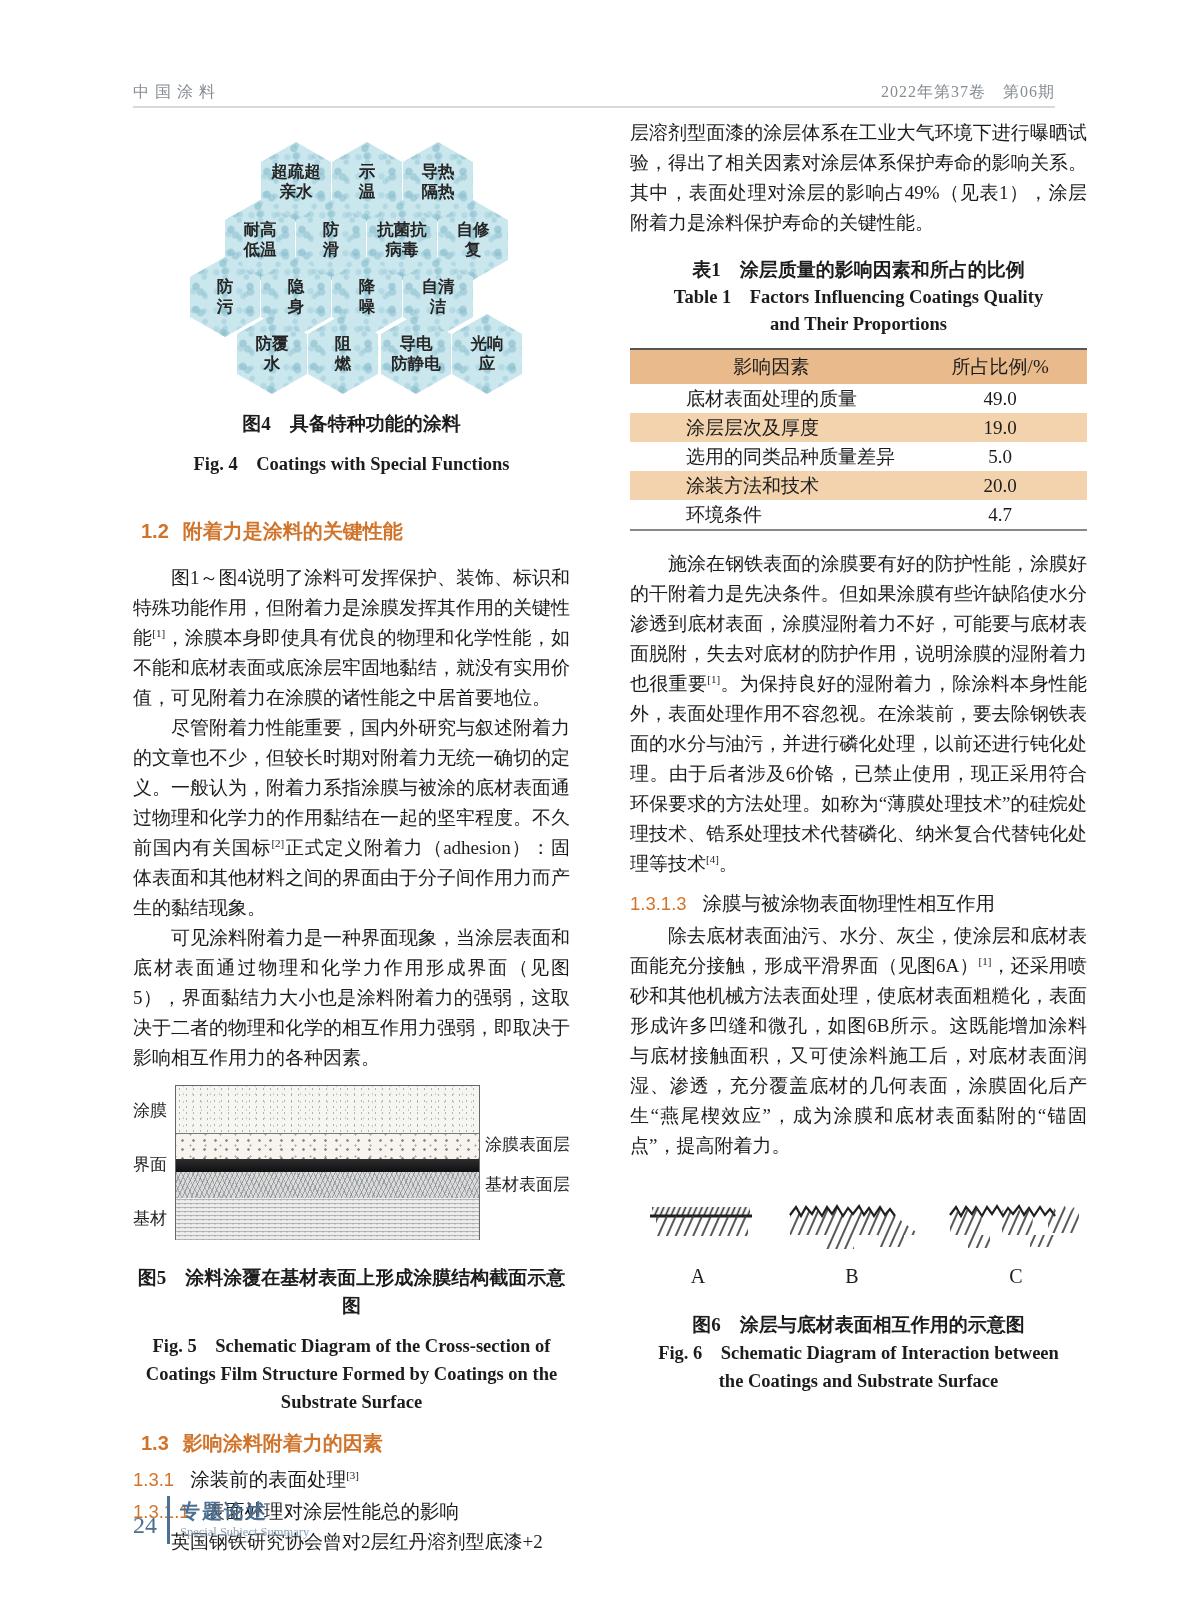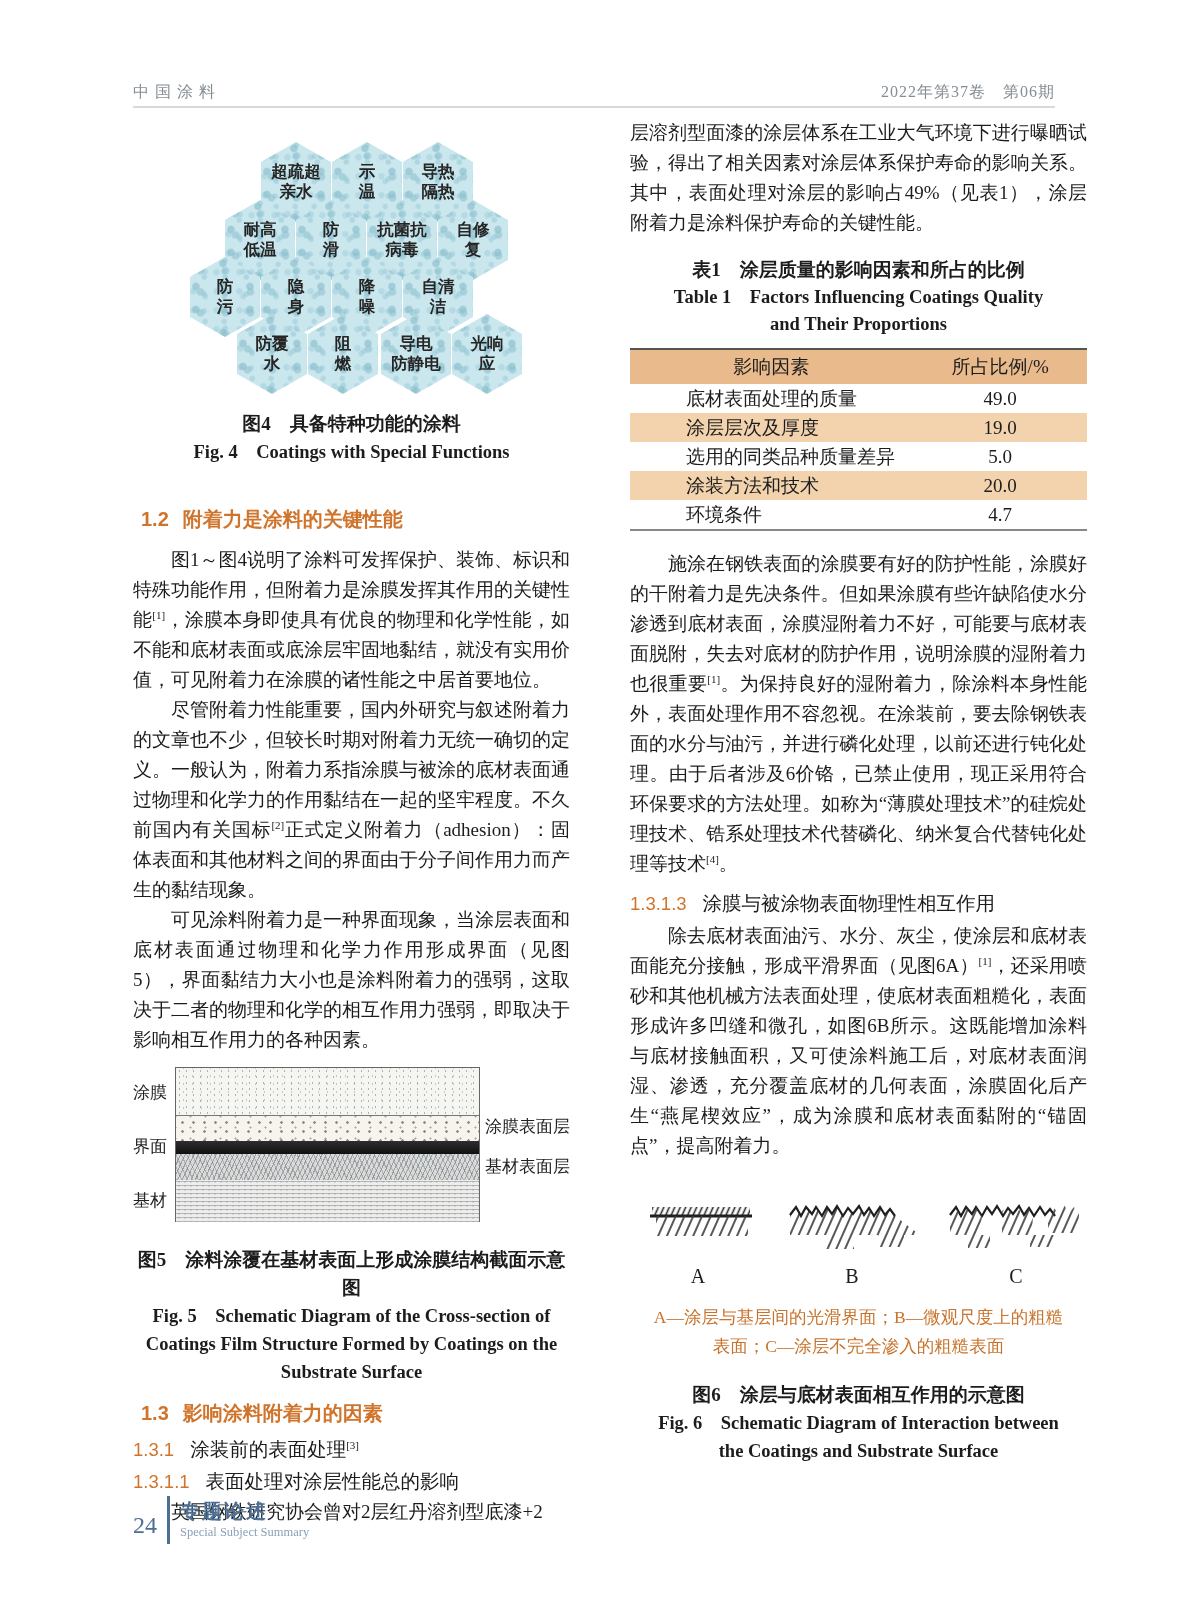--- a/index.html
+++ b/index.html
@@ -32,21 +32,21 @@
          radial-gradient(circle at 68% 18%, rgba(150,200,214,.55) 0 2px, transparent 3.5px),
          radial-gradient(circle at 42% 66%, rgba(138,190,205,.55) 0 3px, transparent 4.5px),
          radial-gradient(circle at 80% 58%, rgba(150,200,214,.5) 0 2px, transparent 3.5px),
          radial-gradient(circle at 15% 80%, rgba(160,205,218,.5) 0 2.5px, transparent 4px);
        background-size:27px 23px,21px 17px,25px 21px,19px 25px,23px 19px;
        display:flex;align-items:center;justify-content:center;}
   .hex span{white-space:pre-line;text-align:center;font-size:16.5px;font-weight:600;
             line-height:1.2;color:#252525;}
   
   .cap-zh{font-size:19px;font-weight:bold;text-align:center;margin:0;line-height:28px;}
-  .cap-en{font-size:18.5px;font-weight:bold;text-align:center;margin:0;line-height:28px;}
+  .cap-en{font-size:18.5px;font-weight:bold;text-align:center;margin:12px;line-height:28px;}
   
   #fig5{position:relative;margin-top:12px;height:155px;}
   #f5box{position:absolute;left:42px;top:0;width:305px;height:155px;border:1px solid #666;box-sizing:border-box;}
   .f5layer{position:absolute;left:0;width:100%;}
   .f5-film{top:0;height:47px;background-color:#f5f5f2;background-image:
       radial-gradient(circle, rgba(70,70,70,.38) .6px, transparent 1.1px),
       radial-gradient(circle, rgba(95,95,95,.3) .6px, transparent 1.1px);
       background-size:7px 6px,9px 8px;background-position:0 0,3px 4px;}
   .f5-filmsurf{top:47px;height:26px;border-top:1px solid #777;box-sizing:border-box;background-color:#f7f4ee;
       background-image:
@@ -154,21 +154,21 @@
         </div>
       <div class="hex" style="left:269px;top:178px">
           <span>光响
 应</span>
         </div>
     </div>
     <p class="cap-zh" style="margin-top:16px">图4　具备特种功能的涂料</p>
     <p class="cap-en">Fig. 4　Coatings with Special Functions</p>
 
     <p class="h2" style="margin-top:40px"><span class="num">1.2</span><span>附着力是涂料的关键性能</span></p>
-    <p class="para indent" style="margin-top:12px">图1～图4说明了涂料可发挥保护、装饰、标识和特殊功能作用，但附着力是涂膜发挥其作用的关键性能<sup>[1]</sup>，涂膜本身即使具有优良的物理和化学性能，如不能和底材表面或底涂层牢固地黏结，就没有实用价值，可见附着力在涂膜的诸性能之中居首要地位。</p>
+    <p class="para indent" style="margin-top:18px">图1～图4说明了涂料可发挥保护、装饰、标识和特殊功能作用，但附着力是涂膜发挥其作用的关键性能<sup>[1]</sup>，涂膜本身即使具有优良的物理和化学性能，如不能和底材表面或底涂层牢固地黏结，就没有实用价值，可见附着力在涂膜的诸性能之中居首要地位。</p>
     <p class="para indent">尽管附着力性能重要，国内外研究与叙述附着力的文章也不少，但较长时期对附着力无统一确切的定义。一般认为，附着力系指涂膜与被涂的底材表面通过物理和化学力的作用黏结在一起的坚牢程度。不久前国内有关国标<sup>[2]</sup>正式定义附着力（adhesion）：固体表面和其他材料之间的界面由于分子间作用力而产生的黏结现象。</p>
     <p class="para indent">可见涂料附着力是一种界面现象，当涂层表面和底材表面通过物理和化学力作用形成界面（见图5），界面黏结力大小也是涂料附着力的强弱，这取决于二者的物理和化学的相互作用力强弱，即取决于影响相互作用力的各种因素。</p>
 
     <div id="fig5">
       <div id="f5box">
         <div class="f5layer f5-film"></div>
         <div class="f5layer f5-filmsurf"></div>
         <div class="f5layer f5-interface"></div>
         <div class="f5layer f5-subsurf"></div>
         <div class="f5layer f5-substrate"></div>
@@ -258,21 +258,20 @@
         <path d="M320,24 l6,-8 5,9 5,-9 6,7 4,-7 6,9 L350,44 L320,44 Z" fill="url(#h6s)"></path>
         <path d="M372,20 l5,-4 5,7 5,-8 6,10 5,-8 5,6 L402,44 L372,44 Z" fill="url(#h6s)"></path>
         <path d="M418,22 l5,-7 5,8 6,-9 5,8 5,-6 5,7 L448,42 L418,42 Z" fill="url(#h6s)"></path>
         <rect x="338" y="44" width="22" height="13" fill="url(#h6s)"></rect>
         <rect x="400" y="44" width="24" height="12" fill="url(#h6s)"></rect>
       </g>
       <text x="68" y="92" font-size="20" text-anchor="middle" fill="#1c1c1c">A</text>
       <text x="222" y="92" font-size="20" text-anchor="middle" fill="#1c1c1c">B</text>
       <text x="386" y="92" font-size="20" text-anchor="middle" fill="#1c1c1c">C</text>
     </svg>
-    <p class="f6note">A—涂层与基层间的光滑界面；B—微观尺度上的粗糙表面；C—涂层不完全渗入的粗糙表面</p>
     <p class="cap-zh" style="margin-top:20px">图6　涂层与底材表面相互作用的示意图</p>
     <p class="cap-en" style="width:420px;margin:0 auto">Fig. 6　Schematic Diagram of Interaction between the Coatings and Substrate Surface</p>
   </div>
 
   <div id="footer">
     <span class="pg">24</span>
     <span class="bar"></span>
     <span>
       <div class="fzh">专题论述</div>
       <div class="fen">Special Subject Summary</div>

